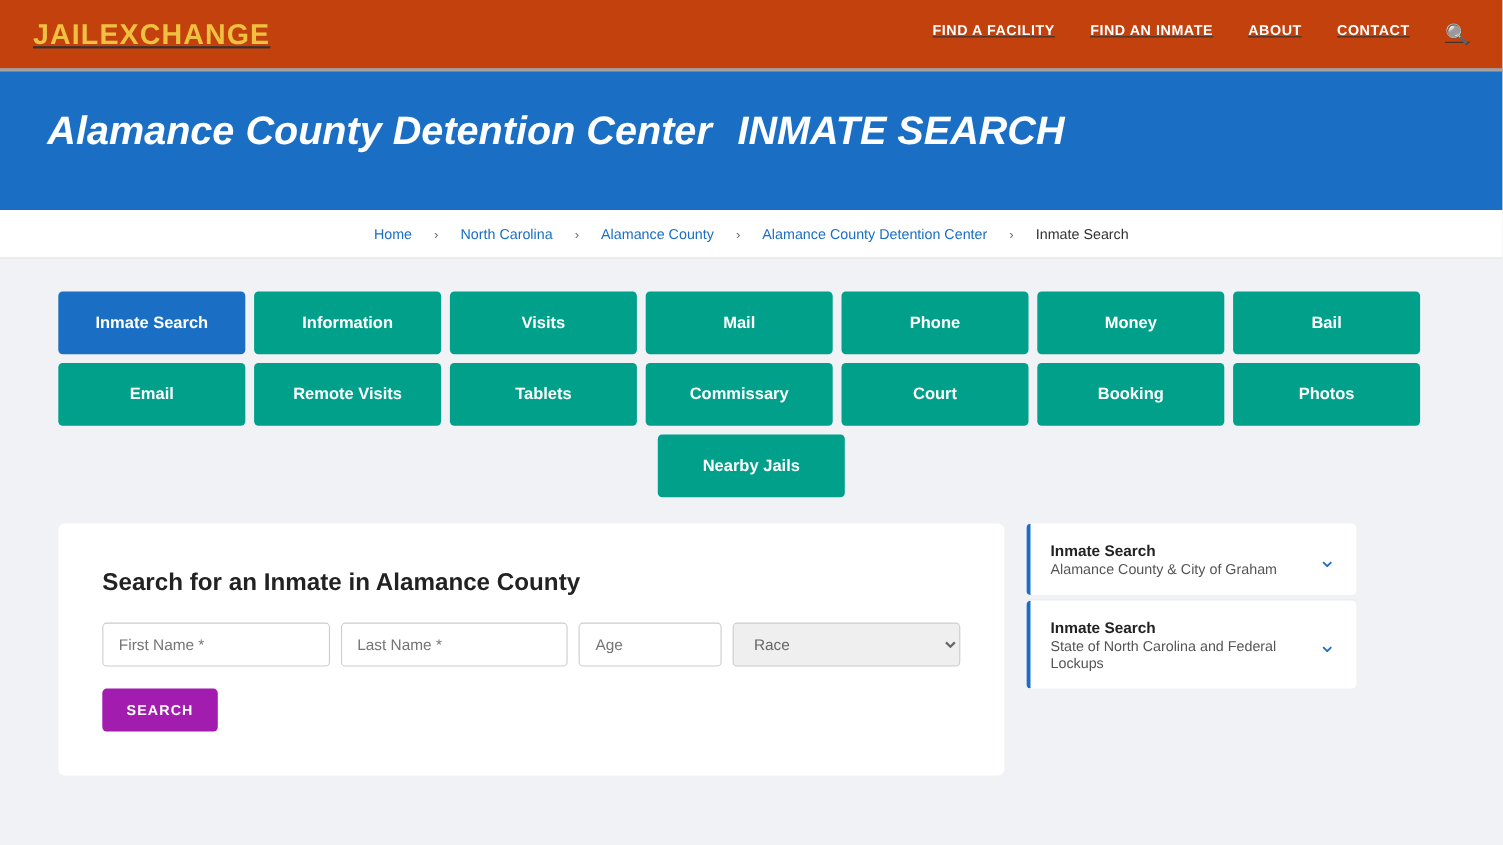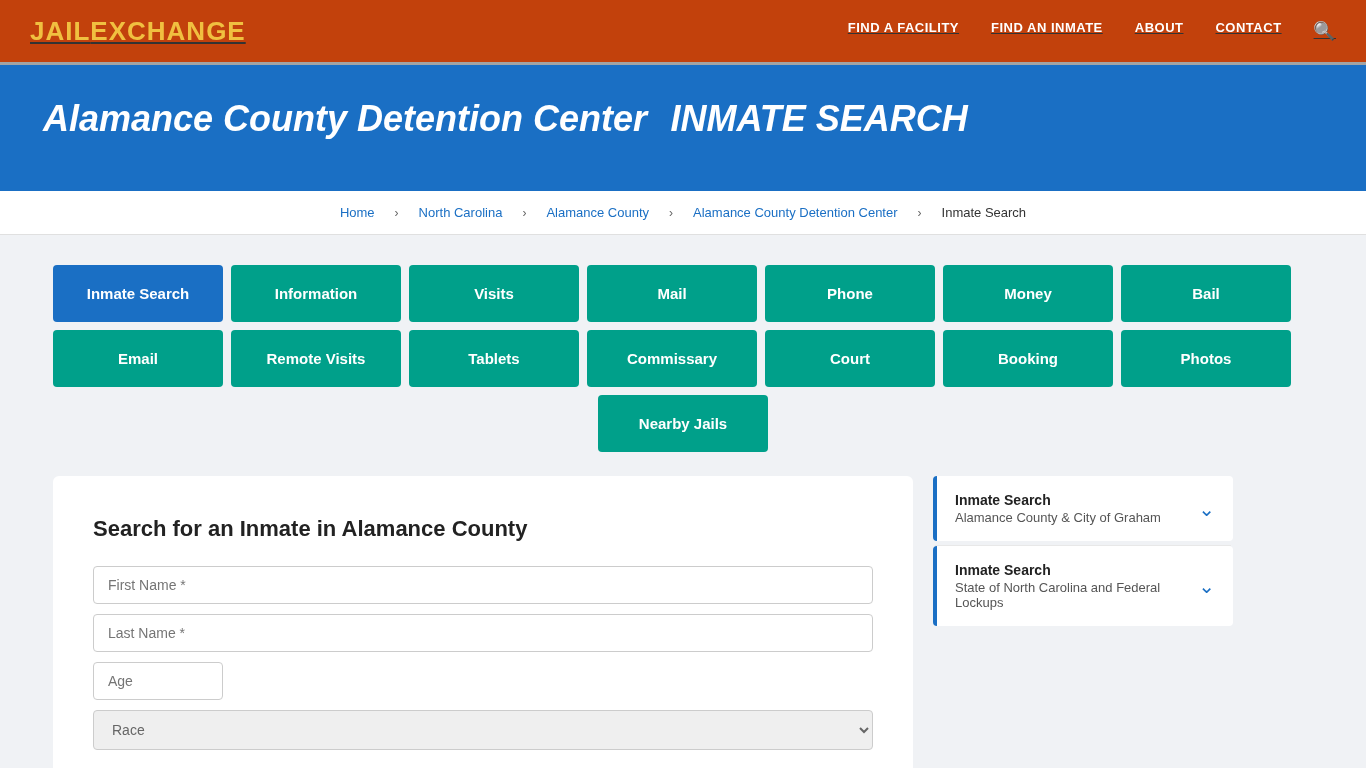--- a/index.html
+++ b/index.html
@@ -132,21 +132,20 @@
       font-weight: 700;
       text-align: left;
       margin-bottom: 24px;
       color: #222;
     }
     .search-form {
       display: flex;
       gap: 10px;
       flex-wrap: wrap;
       margin-bottom: 20px;
-      flex-direction: column;
     }
     .search-form input, .search-form select {
       padding: 10px 14px;
       border: 1px solid #ccc;
       border-radius: 4px;
       font-size: 14px;
       color: #666;
       flex: 1;
       min-width: 120px;
     }

